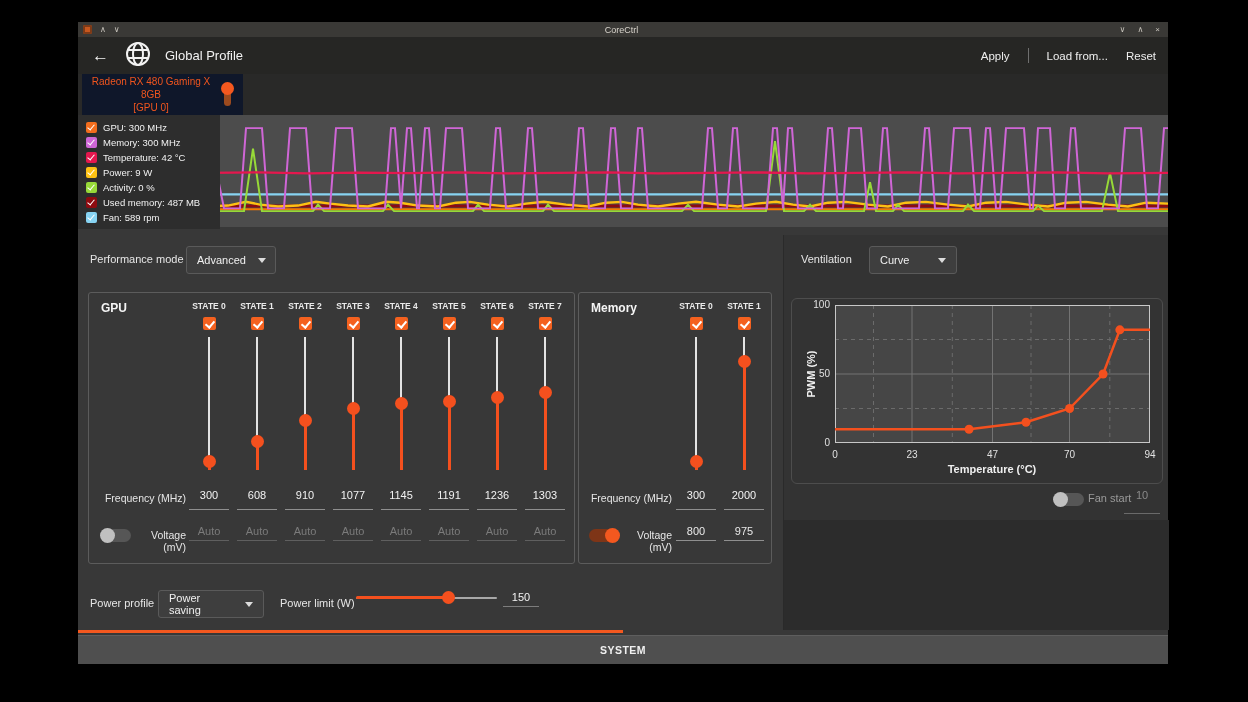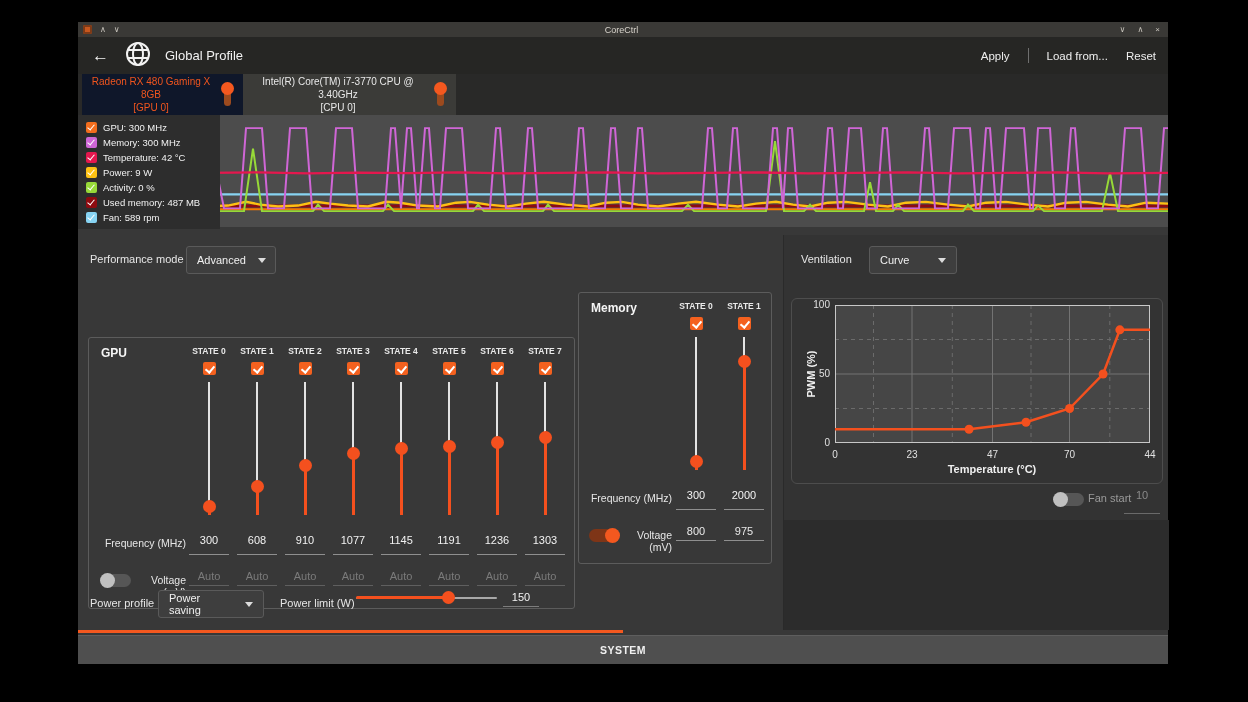--- a/index.html
+++ b/index.html
@@ -139,30 +139,20 @@
       <div class="dtab dtab1">
         <div class="dtab-text">
           <div>Radeon RX 480 Gaming X 8GB</div>
           <div>[GPU 0]</div>
         </div>
         <div class="pin-icon">
             <div class="stem"></div>
             <div class="bulb"></div>
           </div>
       </div>
-      <div class="dtab dtab2">
-        <div class="dtab-text">
-          <div>Intel(R) Core(TM) i7-3770 CPU @ 3.40GHz</div>
-          <div>[CPU 0]</div>
-        </div>
-        <div class="pin-icon">
-            <div class="stem"></div>
-            <div class="bulb"></div>
-          </div>
-      </div>
     </div>
 
     <div class="graph">
       <svg id="sensor-svg" viewBox="0 0 1090 120" preserveAspectRatio="none">
           <polyline points="130,85 1090,85" fill="none" stroke="#87d3f2" stroke-width="2.5"></polyline>
           <polyline points="130,97.5 1090,97.5" fill="none" stroke="#8e0b10" stroke-width="3"></polyline>
           <polyline points="130,98 150,97 168,93 182,96 200,98 220,97 238,93 252,95 270,97 290,98 308,93 322,94 340,97 360,98 378,94 392,93 410,96 430,98 448,95 466,93 488,96 510,98 528,94 544,93 560,96 580,98 600,95 618,93 640,96 660,98 678,95 698,93 715,96 732,98 750,94 768,93 790,96 810,98 828,94 848,93 870,96 890,98 908,94 928,93 950,96 970,98 988,94 1008,93 1030,96 1050,98 1068,94 1090,95" fill="none" stroke="#fdc113" stroke-width="2.5"></polyline>
           <polyline points="130,101 1090,101" fill="none" stroke="#f57900" stroke-width="2"></polyline>
           <polyline points="130,103 160,103 166,103 175,36 184,103 235,103 240,96 246,103 305,103 310,96 316,103 395,103 400,96 406,103 465,103 470,96 476,103 535,103 545,103 560,103 604,103 610,96 616,103 688,103 697,28 706,103 726,103 732,96 738,103 786,103 792,72 798,103 815,103 820,96 826,103 885,103 890,96 896,103 955,103 960,97 966,103 1024,103 1032,62 1040,103 1060,103 1090,103" fill="none" stroke="#97d938" stroke-width="2"></polyline>
           <polyline points="130,14 146,100 162,100 168,14 184,14 190,100 206,100 212,14 228,14 234,100 252,100 258,14 274,14 280,100 307,100 313,14 317,14 323,100 329,14 333,14 339,100 341,100 347,14 351,14 357,100 362,100 368,14 384,14 390,100 412,100 418,14 422,14 428,100 444,100 450,14 454,14 460,100 495,100 501,14 505,14 511,100 527,100 533,14 537,14 543,100 554,100 560,14 564,14 570,100 624,100 630,14 634,14 640,100 649,100 655,14 659,14 665,100 689,100 695,14 699,14 705,100 710,14 714,14 720,100 744,100 750,14 754,14 760,100 765,100 771,14 783,14 789,100 799,100 805,14 809,14 815,100 841,100 847,14 851,14 857,100 870,100 876,14 892,14 898,100 902,100 908,14 912,14 918,100 922,100 928,14 946,14 952,100 955,100 960,14 972,14 977,100 987,100 993,14 997,14 1003,100 1041,100 1047,14 1063,14 1069,100 1080,100 1086,14 1090,14" fill="none" stroke="#cf66d6" stroke-width="2"></polyline>
@@ -202,21 +192,21 @@
 
     <div class="content">
 
       <div class="left-panel">
         <div class="row-label" style="left:12px;top:18px;">Performance mode</div>
         <div class="dropdown" style="left:108px;top:11px;width:90px;">
           <span>Advanced</span>
             <span class="caret"></span>
         </div>
 
-        <div class="group-box" style="left:10px;top:57px;width:487px;height:272px;margin-top:45px;">
+        <div class="group-box" style="left:10px;top:57px;width:487px;height:272px;">
           <div class="box-title">GPU</div>
 
           <div class="state-col" style="left:96px;">
             <div class="state-label">STATE 0</div>
             <div class="checkbox"></div>
             <div class="vslider">
                 <div class="vtrack"></div>
                 <div class="vfill" style="height: 2%;"></div>
                 <div class="vknob" style="bottom: 2.4px;"></div>
               </div>
@@ -384,21 +374,21 @@
               <circle cx="268.0851063829787" cy="69" r="4.5" fill="#f4501e"></circle>
               <circle cx="284.8404255319149" cy="24.840000000000003" r="4.5" fill="#f4501e"></circle>
             </svg>
           <span class="tick ytick" style="top:0;">100</span>
           <span class="tick ytick" style="top:69px;">50</span>
           <span class="tick ytick" style="top:138px;">0</span>
           <span class="tick xtick" style="left:43px;">0</span>
           <span class="tick xtick" style="left:120px;">23</span>
           <span class="tick xtick" style="left:200.5px;">47</span>
           <span class="tick xtick" style="left:277.5px;">70</span>
-          <span class="tick xtick" style="left:358px;">44</span>
+          <span class="tick xtick" style="left:358px;">94</span>
           <div class="xlab">Temperature (°C)</div>
           <div class="ylab">PWM (%)</div>
         </div>
 
         <div class="toggle" style="left:270px;top:258px;">
             <div class="knob"></div>
           </div>
         <div class="fanstart-label">Fan start</div>
         <div class="fanstart-value">10</div>
       </div>

